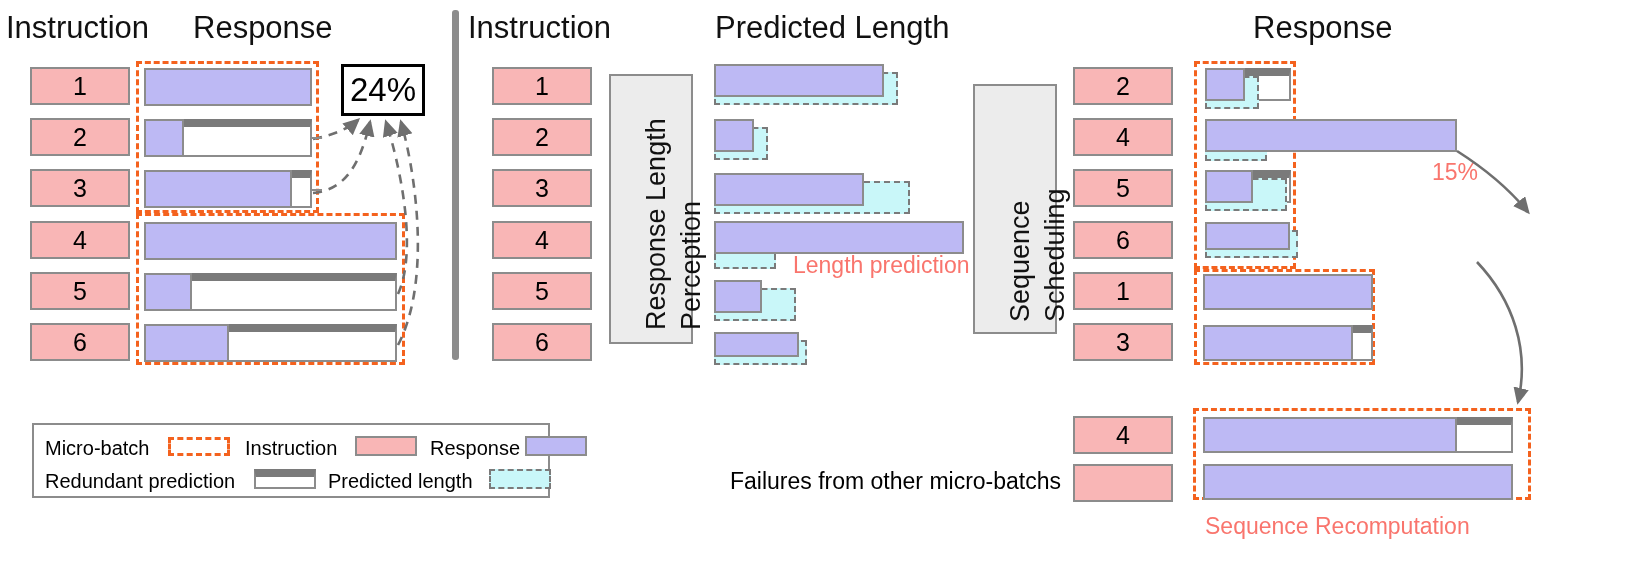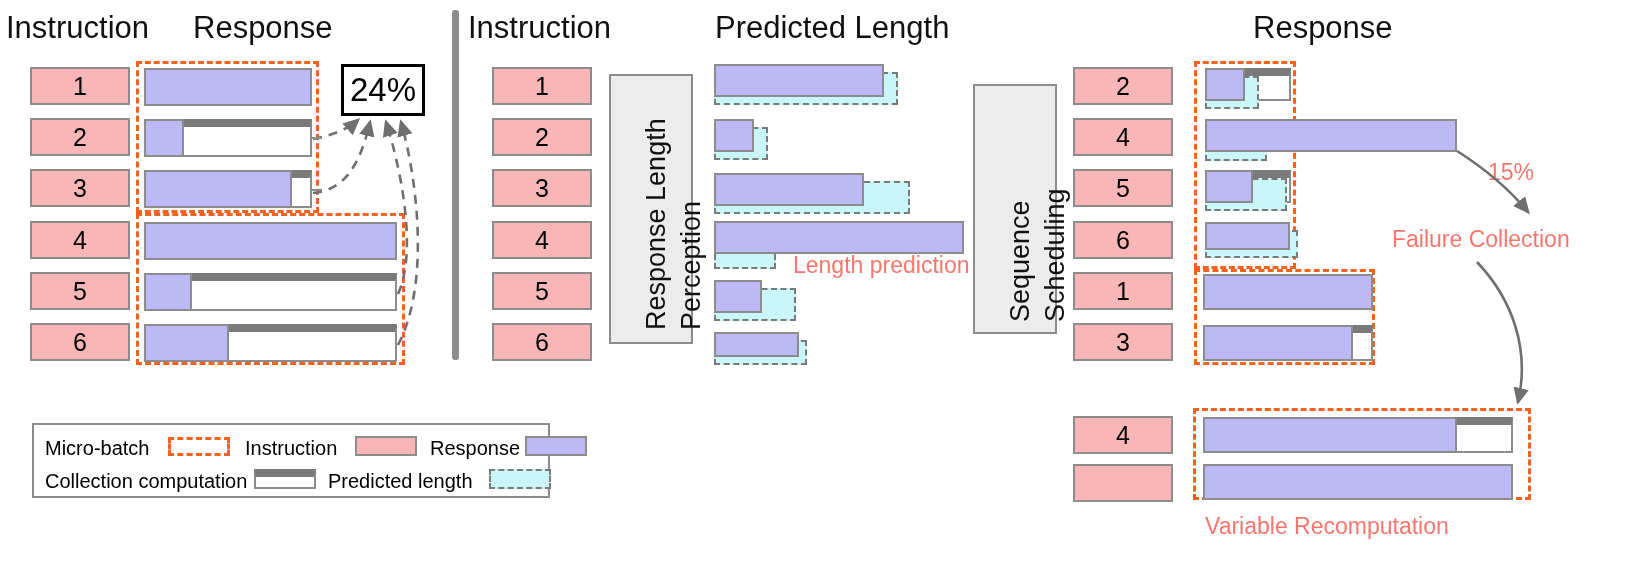--- a/index.html
+++ b/index.html
@@ -126,39 +126,39 @@
   <div class="resp" style="left:1205px;top:170px;width:48px;height:33px;"></div>
 
   <div class="pred" style="left:1205px;top:230px;width:93px;height:28px;"></div>
   <div class="resp" style="left:1205px;top:222px;width:85px;height:28px;"></div>
 
   <div class="resp" style="left:1203px;top:274px;width:170px;height:36px;"></div>
 
   <div class="redund" style="left:1203px;top:325px;width:170px;height:36px;"></div>
   <div class="resp" style="left:1203px;top:325px;width:150px;height:36px;"></div>
 
-  <div class="redtxt" style="left:1488px;top:159px;">15%</div>
-  <div class="redtxt" style="left:1392px;top:226px;">Failure Collection</div>
+  <div class="redtxt" style="left:1432px;top:159px;">15%</div>
+  <div class="blktxt" style="left:730px;top:468px;">Failures from other micro-batchs</div>
 
   <div class="mb" style="left:1193px;top:408px;width:338px;height:92px;"></div>
   <div class="lbl-num" style="left:1073px;top:416px;width:100px;height:38px;">4</div>
   <div class="lbl-num" style="left:1073px;top:464px;width:100px;height:38px;"></div>
   <div class="redund" style="left:1203px;top:417px;width:310px;height:36px;"></div>
   <div class="resp" style="left:1203px;top:417px;width:254px;height:36px;"></div>
   <div class="resp" style="left:1203px;top:464px;width:310px;height:36px;"></div>
-  <div class="redtxt" style="left:1205px;top:513px;">Variable Recomputation</div>
+  <div class="redtxt" style="left:1205px;top:513px;">Sequence Recomputation</div>
 
   <div class="legend" style="left:32px;top:423px;width:518px;height:75px;"></div>
   <div class="lg-t" style="left:45px;top:437px;">Micro-batch</div>
   <div class="lg-sw" style="left:168px;top:437px;width:62px;height:19px;border:3px dashed #f4621e;"></div>
   <div class="lg-t" style="left:245px;top:437px;">Instruction</div>
   <div class="lg-sw" style="left:355px;top:436px;width:62px;height:20px;background:#f9b6b6;border:2px solid #8c8c8c;"></div>
   <div class="lg-t" style="left:430px;top:437px;">Response</div>
   <div class="lg-sw" style="left:525px;top:436px;width:62px;height:20px;background:#bdb9f4;border:2px solid #8c8c8c;"></div>
-  <div class="lg-t" style="left:45px;top:470px;">Collection computation</div>
+  <div class="lg-t" style="left:45px;top:470px;">Redundant prediction</div>
   <div class="lg-sw" style="left:254px;top:469px;width:62px;height:20px;background:#fff;border:2px solid #8c8c8c;border-top:8px solid #7a7a7a;"></div>
   <div class="lg-t" style="left:328px;top:470px;">Predicted length</div>
   <div class="lg-sw" style="left:489px;top:469px;width:62px;height:20px;background:#c9f7f9;border:2px dashed #7a7a7a;"></div>
 
   <svg class="ov" viewBox="0 0 1646 576">
     <defs>
       <marker id="ah-grey" markerWidth="7" markerHeight="7" refX="5.4" refY="3" orient="auto">
         <path d="M0,0 L6.5,3 L0,6 z" fill="#6f6f6f"></path>
       </marker>
       <marker id="ah-solid" markerWidth="7" markerHeight="7" refX="5.4" refY="3" orient="auto">

